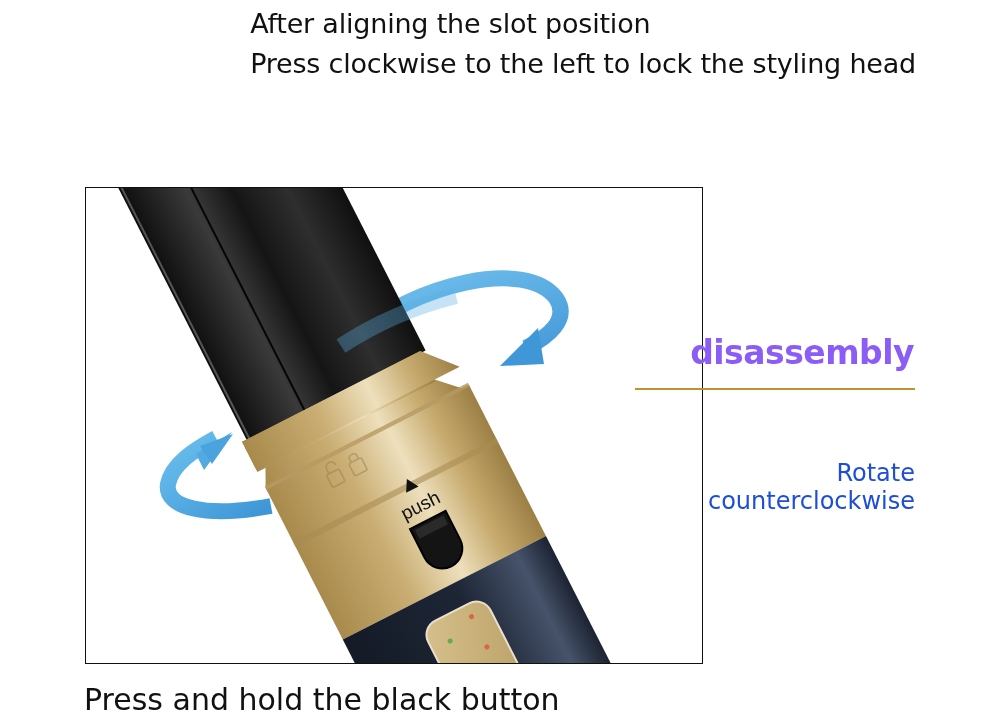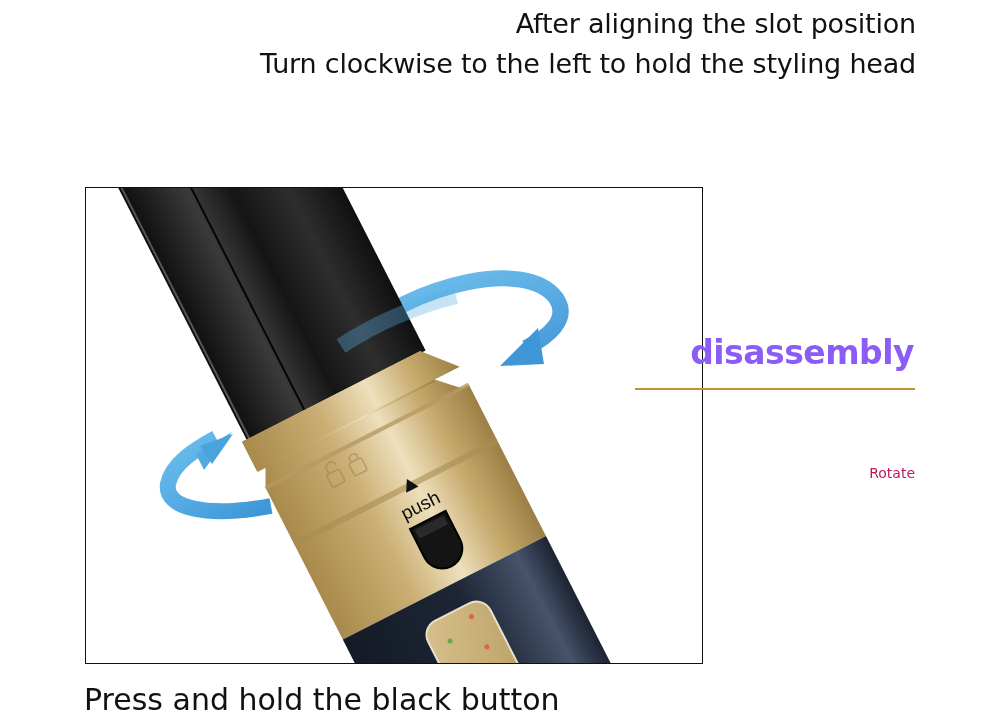--- a/index.html
+++ b/index.html
@@ -1,35 +1,35 @@
 <!DOCTYPE html>
 <html><head>
 <meta charset="utf-8">
 <style>
   html, body { margin:0; padding:0; background:#ffffff; }
   body { width:1000px; height:720px; position:relative; overflow:hidden;
          font-family:"DejaVu Sans", "Liberation Sans", sans-serif; color:#111; }
-  .top-caption { position:absolute; right:84px; top:4px; text-align:right;
+  .top-caption { position:absolute; right:84px; top:4px; text-align:left;
                  font-size:27px; line-height:40px; font-weight:normal; letter-spacing:-0.2px; }
   .figure-frame { position:absolute; left:85px; top:187px; width:616px; height:475px;
                   border:1px solid #111; background:#fff; overflow:hidden; }
   .figure-frame svg { position:absolute; left:0; top:0; }
   .side-title { position:absolute; right:86px; top:333px; font-size:33px; font-weight:bold;
                 letter-spacing:-0.5px; color:#8b5cf6; }
   .gold-rule { position:absolute; left:635px; top:388px; width:280px; height:2px; }
-  .side-desc { position:absolute; right:85px; top:459px; text-align:right; font-size:14px;
-               line-height:28px; color:#be185d; }
+  .side-desc { position:absolute; right:85px; top:459px; text-align:right; font-size:24px;
+               line-height:28px; color:#1d4ed8; }
   .bottom-caption { position:absolute; left:84px; top:682px; font-size:30px; line-height:36px; }
 </style>
 </head>
 <body>
 
 <div class="top-caption">
   <div>After aligning the slot position</div>
-  <div>Turn clockwise to the left to hold the styling head</div>
+  <div>Press clockwise to the left to lock the styling head</div>
 </div>
 
 <div class="figure-frame">
   <svg width="616" height="475" viewBox="0 0 616 475" xmlns="http://www.w3.org/2000/svg">
     <defs>
       <linearGradient id="barrelG" x1="0" y1="0" x2="1" y2="0">
         <stop offset="0" stop-color="#0e0e0e"></stop>
         <stop offset="0.3" stop-color="#3a3a3a"></stop>
         <stop offset="0.5" stop-color="#151515"></stop>
         <stop offset="0.75" stop-color="#2e2e2e"></stop>
@@ -114,15 +114,16 @@
       <polygon points="110,266 146,244 118,282" fill="#52aae3"></polygon>
       <polygon points="114,258 147,246 126,276" fill="#4aa3df"></polygon>
     </g>
   </svg>
 </div>
 
 <div class="side-title">disassembly</div>
 <div class="gold-rule" style="background:#c0922e;"></div>
 <div class="side-desc">
   <div>Rotate</div>
+  <div>counterclockwise</div>
 </div>
 
 <div class="bottom-caption">Press and hold the black button</div>
 
 </body></html>

